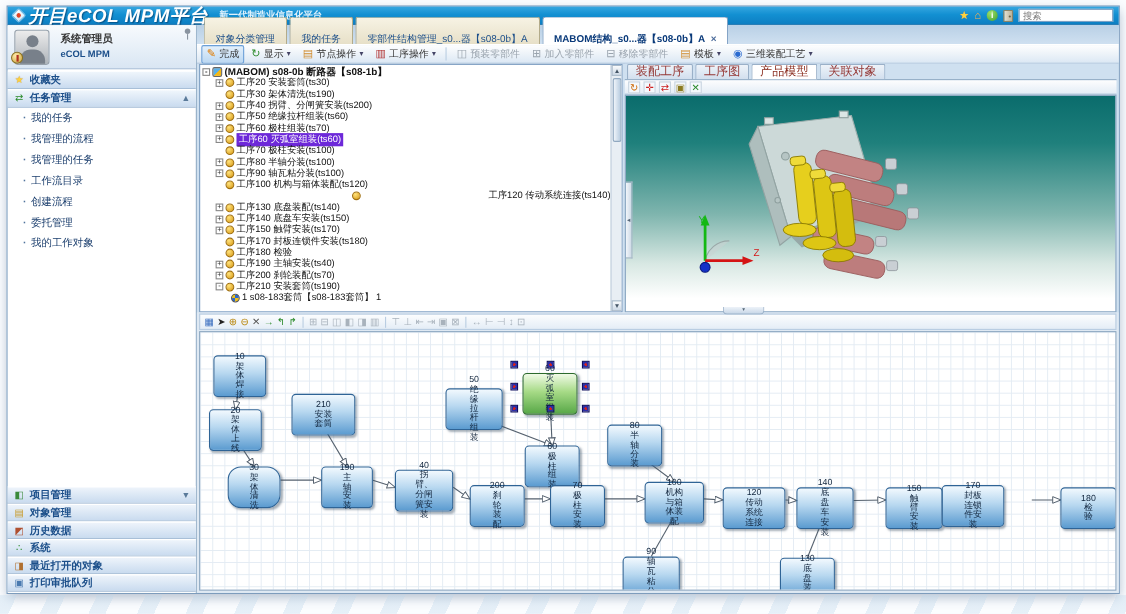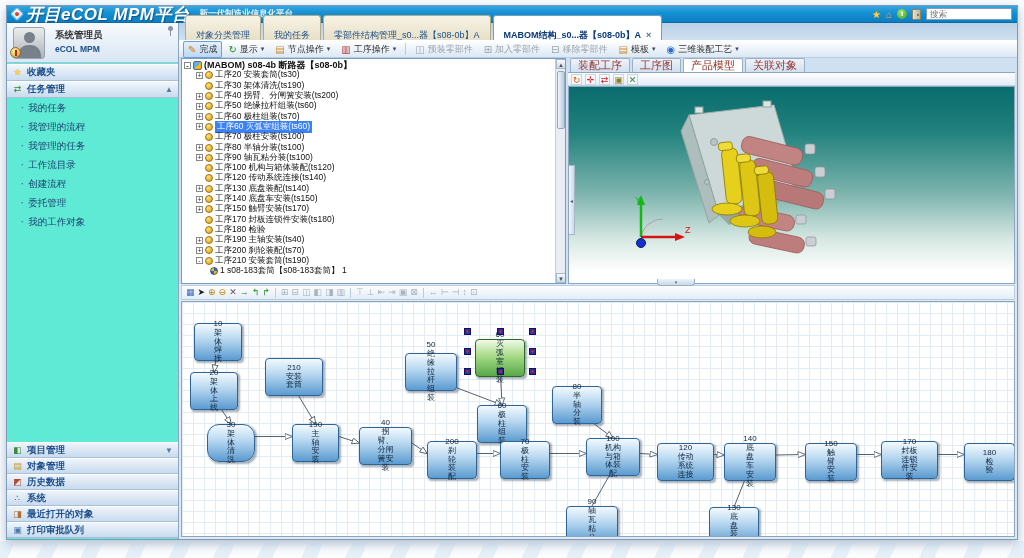--- a/index.html
+++ b/index.html
@@ -20,21 +20,21 @@
   .tb-right{margin-left:auto;display:flex;align-items:center;gap:5px;padding-right:5px;}
   .tb-ic{font-size:10px;line-height:11px;cursor:pointer;}
   .ic-star{color:#ffd23d;text-shadow:0 0 1px #a86;}
   .ic-home{color:#ffb14d;}
   .ic-info{width:10px;height:10px;border-radius:50%;background:radial-gradient(circle at 35% 30%,#9fe06a,#3f9f2f);
     color:#fff;font-size:8px;font-weight:bold;text-align:center;line-height:10px;}
   .ic-door{width:9px;height:11px;background:linear-gradient(90deg,#e8e2d0,#b9b29a);border:1px solid #8b8468;border-radius:1px;position:relative;}
   .ic-door::after{content:"";position:absolute;right:1px;top:4px;width:2px;height:2px;background:#6b6448;border-radius:50%;}
   .search-input{width:86px;height:12px;font-size:8.5px;border:1px solid #7aa0c4;padding:0 3px;color:#555;background:#fff;}
   
-  .sidebar{position:absolute;left:0;top:17px;width:172px;bottom:0;background:#5eead4;border-right:1px solid #8aa6c0;}
+  .sidebar{position:absolute;left:0;top:17px;width:172px;bottom:0;background:#ffffff;border-right:1px solid #8aa6c0;}
   .user-panel{position:absolute;left:0;top:0;right:0;height:40px;border-bottom:1px solid #a8bfd8;
     background:linear-gradient(180deg,#f7fafd,#d9e6f3);}
   .avatar{position:absolute;left:6px;top:4px;width:32px;height:32px;border:1px solid #98a2ac;border-radius:3px;
     background:linear-gradient(180deg,#ececec,#aeb4ba);overflow:hidden;}
   .avatar::before{content:"";position:absolute;left:10px;top:4px;width:11px;height:11px;border-radius:50%;background:#78808a;}
   .avatar::after{content:"";position:absolute;left:4px;top:17px;width:23px;height:14px;border-radius:10px 10px 0 0;background:#78808a;}
   .avatar-badge{position:absolute;left:3px;top:24px;width:11px;height:11px;border-radius:50%;z-index:2;
     background:radial-gradient(circle at 35% 30%,#ffe9a8,#caa43c);border:1px solid #8a7020;}
   .avatar-badge::after{content:"";position:absolute;left:4px;top:2px;width:2px;height:6px;background:#b03020;}
   .user-name{position:absolute;left:48px;top:6px;font-size:9.5px;font-weight:bold;color:#333;}
@@ -75,21 +75,21 @@
   .trow{height:10.3px;display:flex;align-items:center;gap:2px;white-space:nowrap;font-size:8.5px;color:#111;}
   .trow.root{font-weight:bold;font-size:9px;}
   .expander{width:7px;height:7px;line-height:6px;border:1px solid #888;background:#fff;font-size:7px;text-align:center;color:#333;flex:none;cursor:pointer;}
   .exp-space{width:7px;flex:none;}
   .gear-ic{width:8px;height:8px;border-radius:50%;flex:none;
     background:radial-gradient(circle at 35% 30%,#ffe27a,#d89a18);border:1px solid #a07010;}
   .ball-ic{width:8px;height:8px;border-radius:50%;flex:none;
     background:conic-gradient(#2a6ad0 0 25%,#f2c018 25% 50%,#2a6ad0 50% 75%,#f2c018 75%);border:1px solid #555;}
   .root-ic{width:9px;height:9px;flex:none;border-radius:2px;
     background:linear-gradient(135deg,#5ab0e8 0 50%,#f2b818 50%);border:1px solid #666;}
-  .tsel{background:#3b82f6;color:#fff;padding:0 2px;}
+  .tsel{background:#6d28d9;color:#fff;padding:0 2px;}
   .vscroll{position:absolute;right:0;top:0;width:10px;bottom:0;background:#e8eef4;border-left:1px solid #c0cedc;}
   .vs-btn{position:absolute;left:0;width:10px;height:10px;font-size:6px;text-align:center;line-height:10px;color:#456;
     background:linear-gradient(180deg,#f8fafc,#cdd9e6);border:1px solid #a8b8c8;cursor:pointer;}
   .vs-thumb{position:absolute;left:1px;top:12px;width:8px;height:58px;border-radius:2px;
     background:linear-gradient(90deg,#f0f5fa,#b8cce0);border:1px solid #90a8c0;cursor:pointer;}
   
   .right-panel{position:absolute;left:389px;top:35px;right:2px;height:226px;}
   .rp-tabs{position:absolute;left:0;top:0;right:0;height:15px;display:flex;align-items:flex-end;gap:2px;padding-left:2px;
     border-bottom:1px solid #8aa6c0;background:#cfe0f0;}
   .rp-tab{height:14px;line-height:13px;padding:0 7px;font-size:11px;font-weight:normal;color:#943634;cursor:pointer;
@@ -245,21 +245,21 @@
           <span>三维装配工艺</span>
           <span class="dd">▾</span>
         </div>
       </div>
 
     <div class="tree-panel">
       <div class="tree-inner" id="tree-inner">
           <div class="trow root">
             <span class="expander">-</span>
             <span class="root-ic"></span>
-            <span>(MABOM) s08-4b 断路器【s08-0b】</span>
+            <span>(MABOM) s08-0b 断路器【s08-1b】</span>
           </div>
           <div class="trow" style="padding-left: 12px;">
             <span class="expander">+</span>
             <span class="gear-ic"></span>
             <span>工序20 安装套筒(ts30)</span>
           </div>
           <div class="trow" style="padding-left: 12px;">
             <span class="exp-space"></span>
             <span class="gear-ic"></span>
             <span>工序30 架体清洗(ts190)</span>
@@ -297,21 +297,21 @@
           <div class="trow" style="padding-left: 12px;">
             <span class="expander">+</span>
             <span class="gear-ic"></span>
             <span>工序90 轴瓦粘分装(ts100)</span>
           </div>
           <div class="trow" style="padding-left: 12px;">
             <span class="exp-space"></span>
             <span class="gear-ic"></span>
             <span>工序100 机构与箱体装配(ts120)</span>
           </div>
-          <div class="trow" style="padding-left: 12px;">
+          <div class="trow" style="padding-left: 12px; justify-content: space-between;">
             <span class="exp-space"></span>
             <span class="gear-ic"></span>
             <span>工序120 传动系统连接(ts140)</span>
           </div>
           <div class="trow" style="padding-left: 12px;">
             <span class="expander">+</span>
             <span class="gear-ic"></span>
             <span>工序130 底盘装配(ts140)</span>
           </div>
           <div class="trow" style="padding-left: 12px;">
@@ -569,21 +569,21 @@
             <div>底盘车安装</div>
           </div>
           <div class="fnode" style="left: 527px; top: 205px; width: 50px; height: 23px;">
             <div>130</div>
             <div>底盘装配</div>
           </div>
           <div class="fnode" style="left: 623px; top: 141px; width: 52px; height: 23px;">
             <div>150</div>
             <div>触臂安装</div>
           </div>
-          <div class="fnode" style="left: 699px; top: 139px; width: 57px; height: 27px;">
+          <div class="fnode" style="left: 674px; top: 139px; width: 57px; height: 27px;">
             <div>170</div>
             <div>封板连锁件安装</div>
           </div>
           <div class="fnode" style="left: 782px; top: 141px; width: 51px; height: 23px;">
             <div>180</div>
             <div>检验</div>
           </div>
         </div>
     </div>
   </div>

